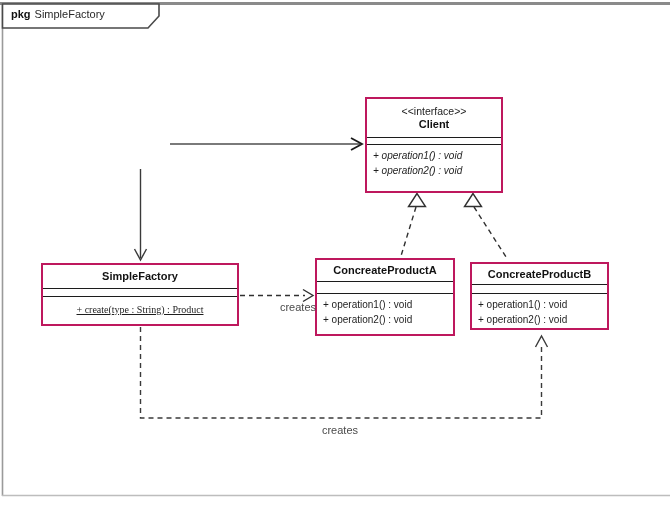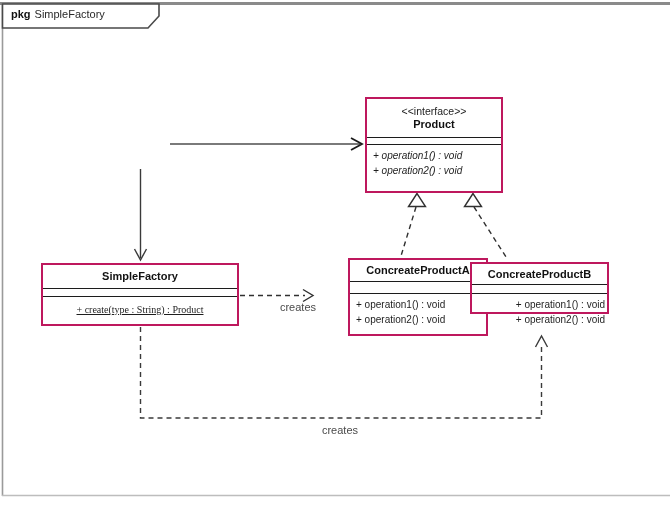--- a/index.html
+++ b/index.html
@@ -41,26 +41,26 @@
   #cls-product{left:365px;top:97px;width:138px;height:96px;}
   #cls-product .title{height:38px;}
   #cls-product .c1{height:7px;}
   #cls-product .ops{flex:1 1 auto;}
 
   #cls-factory{left:41px;top:263px;width:198px;height:63px;}
   #cls-factory .title{height:23px;}
   #cls-factory .c1{height:8px;}
   #cls-factory .ops{flex:1 1 auto;padding-top:5px;}
 
-  #cls-proda{left:315px;top:258px;width:140px;height:78px;margin-left:33px;}
+  #cls-proda{left:315px;top:258px;width:140px;height:78px;}
   #cls-proda .title{height:21px;}
   #cls-proda .c1{height:12px;}
   #cls-proda .ops{flex:1 1 auto;}
 
-  #cls-prodb{left:470px;top:262px;width:139px;height:52px;text-align:right;}
+  #cls-prodb{left:470px;top:262px;width:139px;height:68px;}
   #cls-prodb .title{height:20px;}
   #cls-prodb .c1{height:9px;}
   #cls-prodb .ops{flex:1 1 auto;}
 
   
   .edge-label{
     position:absolute;font-size:11px;color:#4a4a4a;text-align:right;white-space:nowrap;
   }
   #lbl-creates-a{left:250px;top:301px;width:66px;}
   #lbl-creates-b{left:286px;top:424px;width:72px;}
@@ -112,21 +112,21 @@
   </svg>
 
   <div class="pkg-label">
     <span class="kw">pkg</span><span>SimpleFactory</span>
   </div>
 
 
   <div class="uml-class" id="cls-product">
     <div class="title">
       <div class="stereotype">&lt;&lt;interface&gt;&gt;</div>
-      <div>Product</div>
+      <div>Client</div>
     </div>
     <div class="compartment c1"></div>
     <div class="compartment ops italic">
       <div>+ operation1() : void</div>
       <div>+ operation2() : void</div>
     </div>
   </div>
 
   <div class="uml-class" id="cls-factory">
     <div class="title">SimpleFactory</div>

